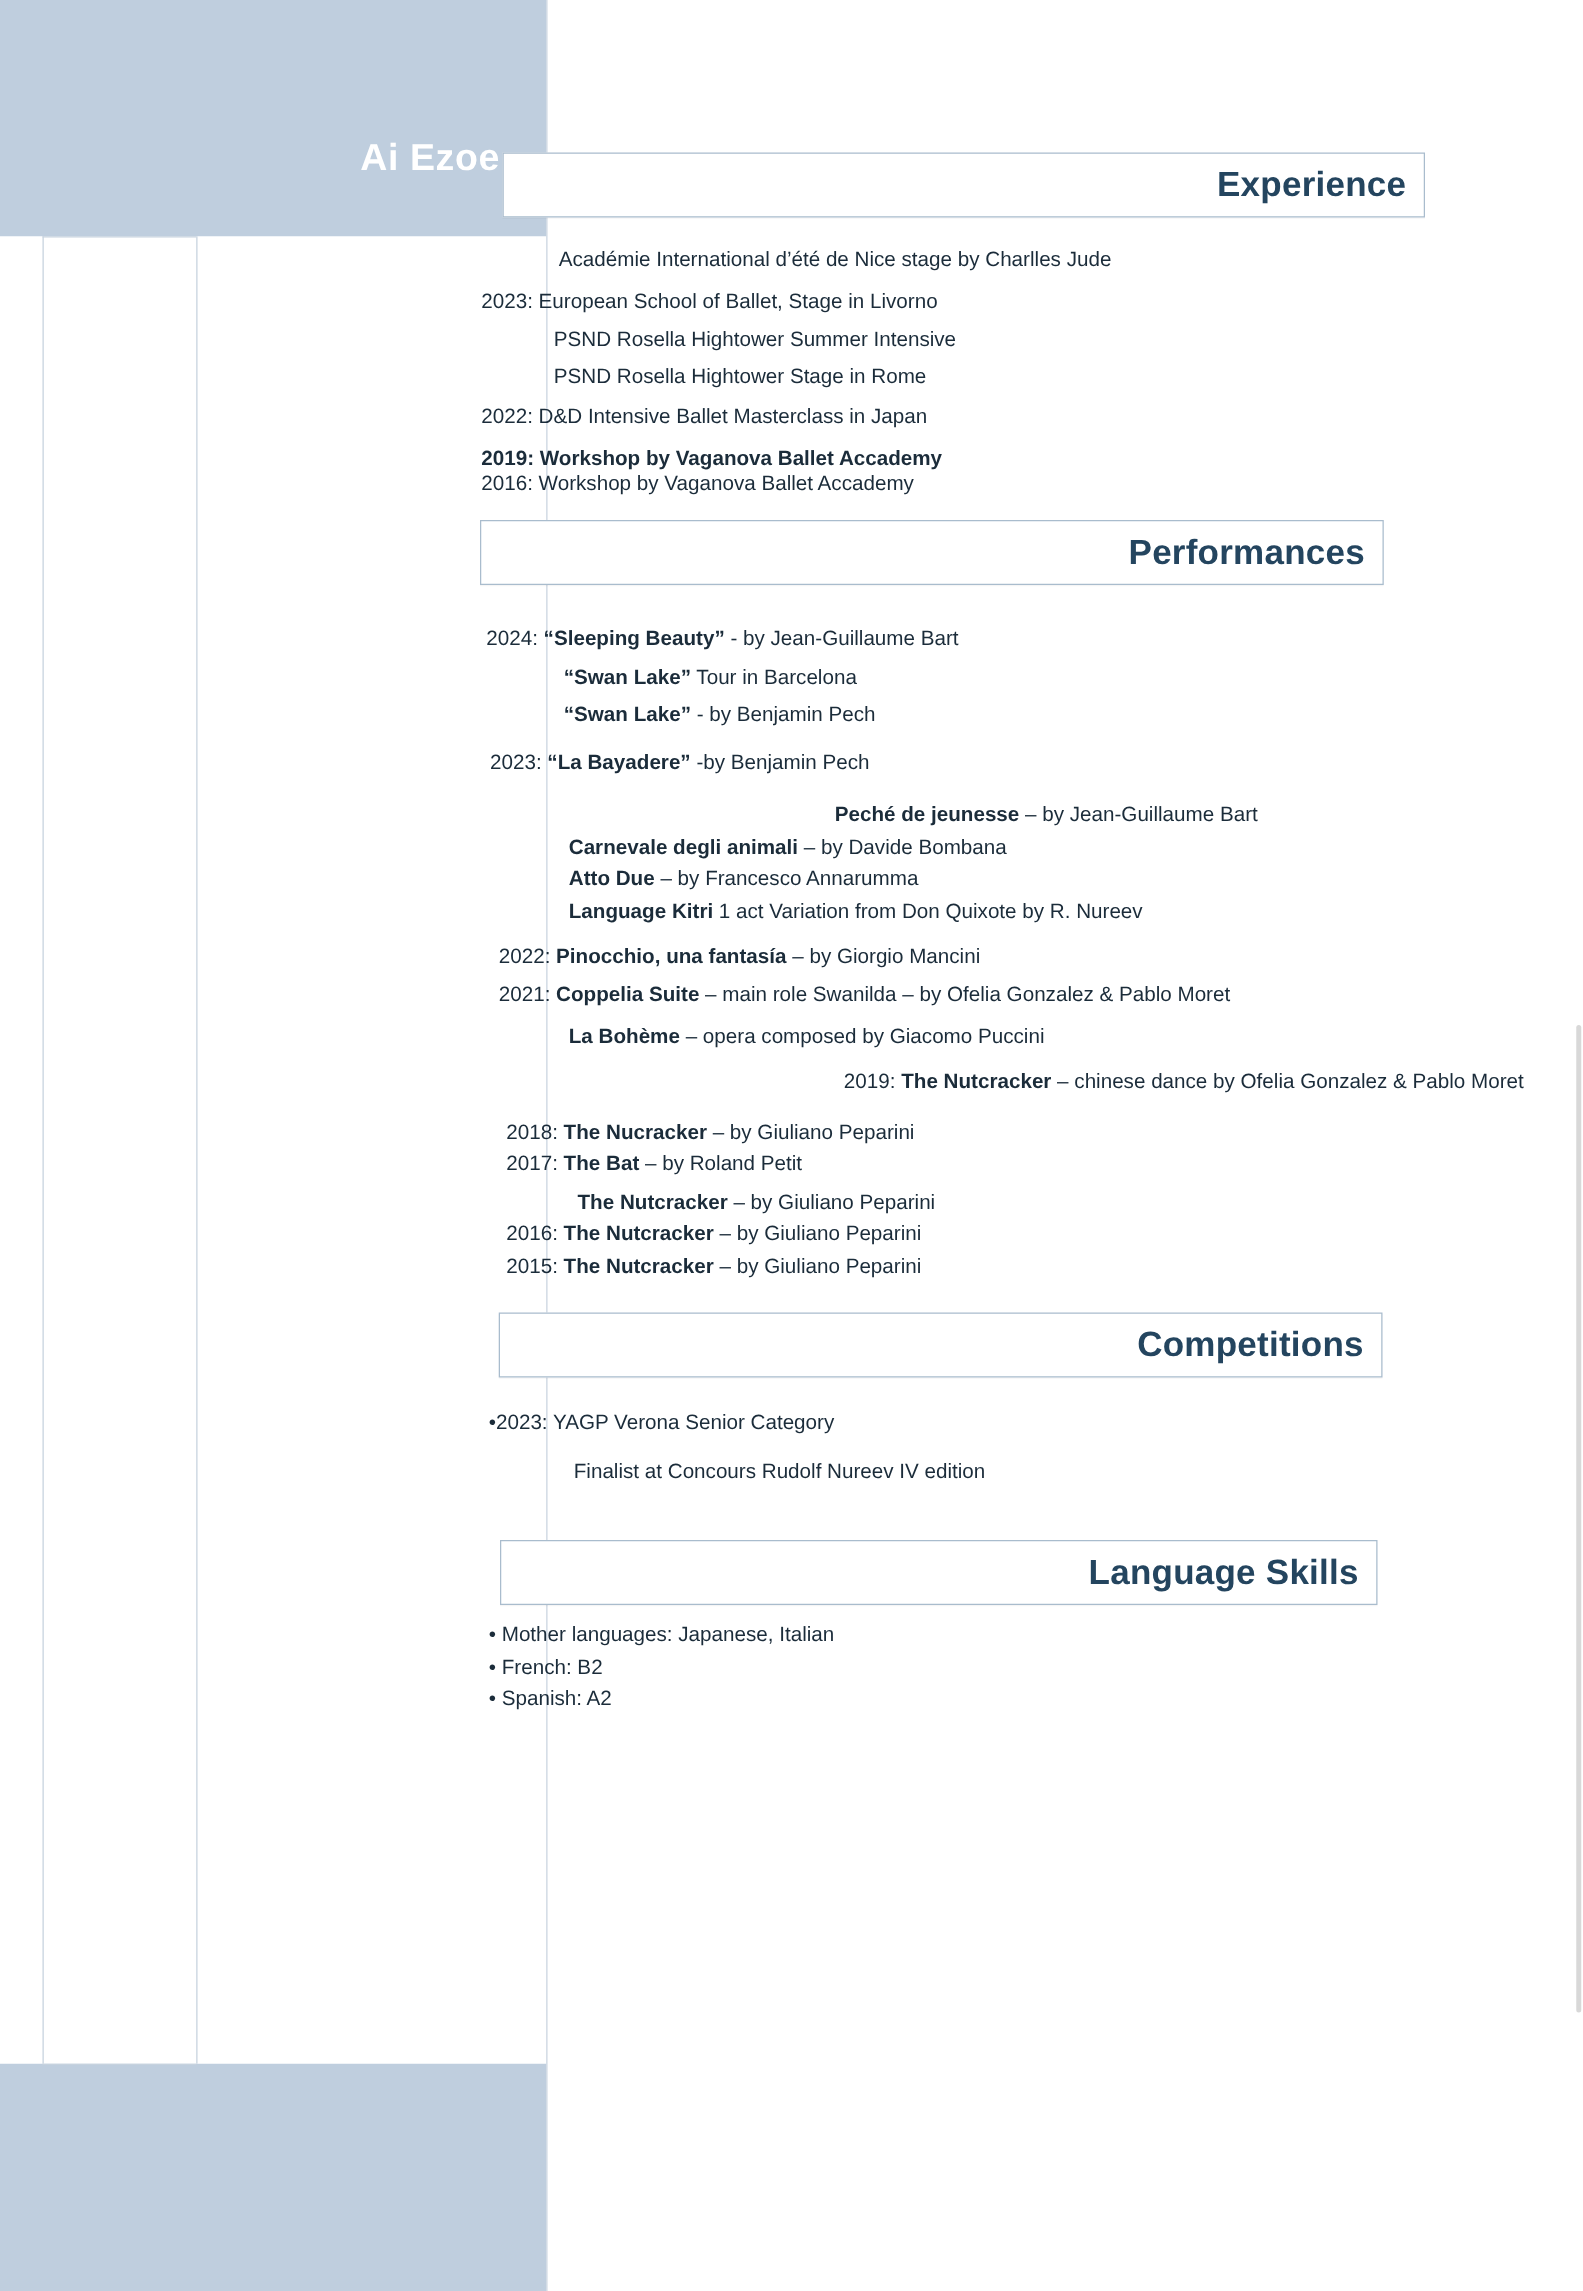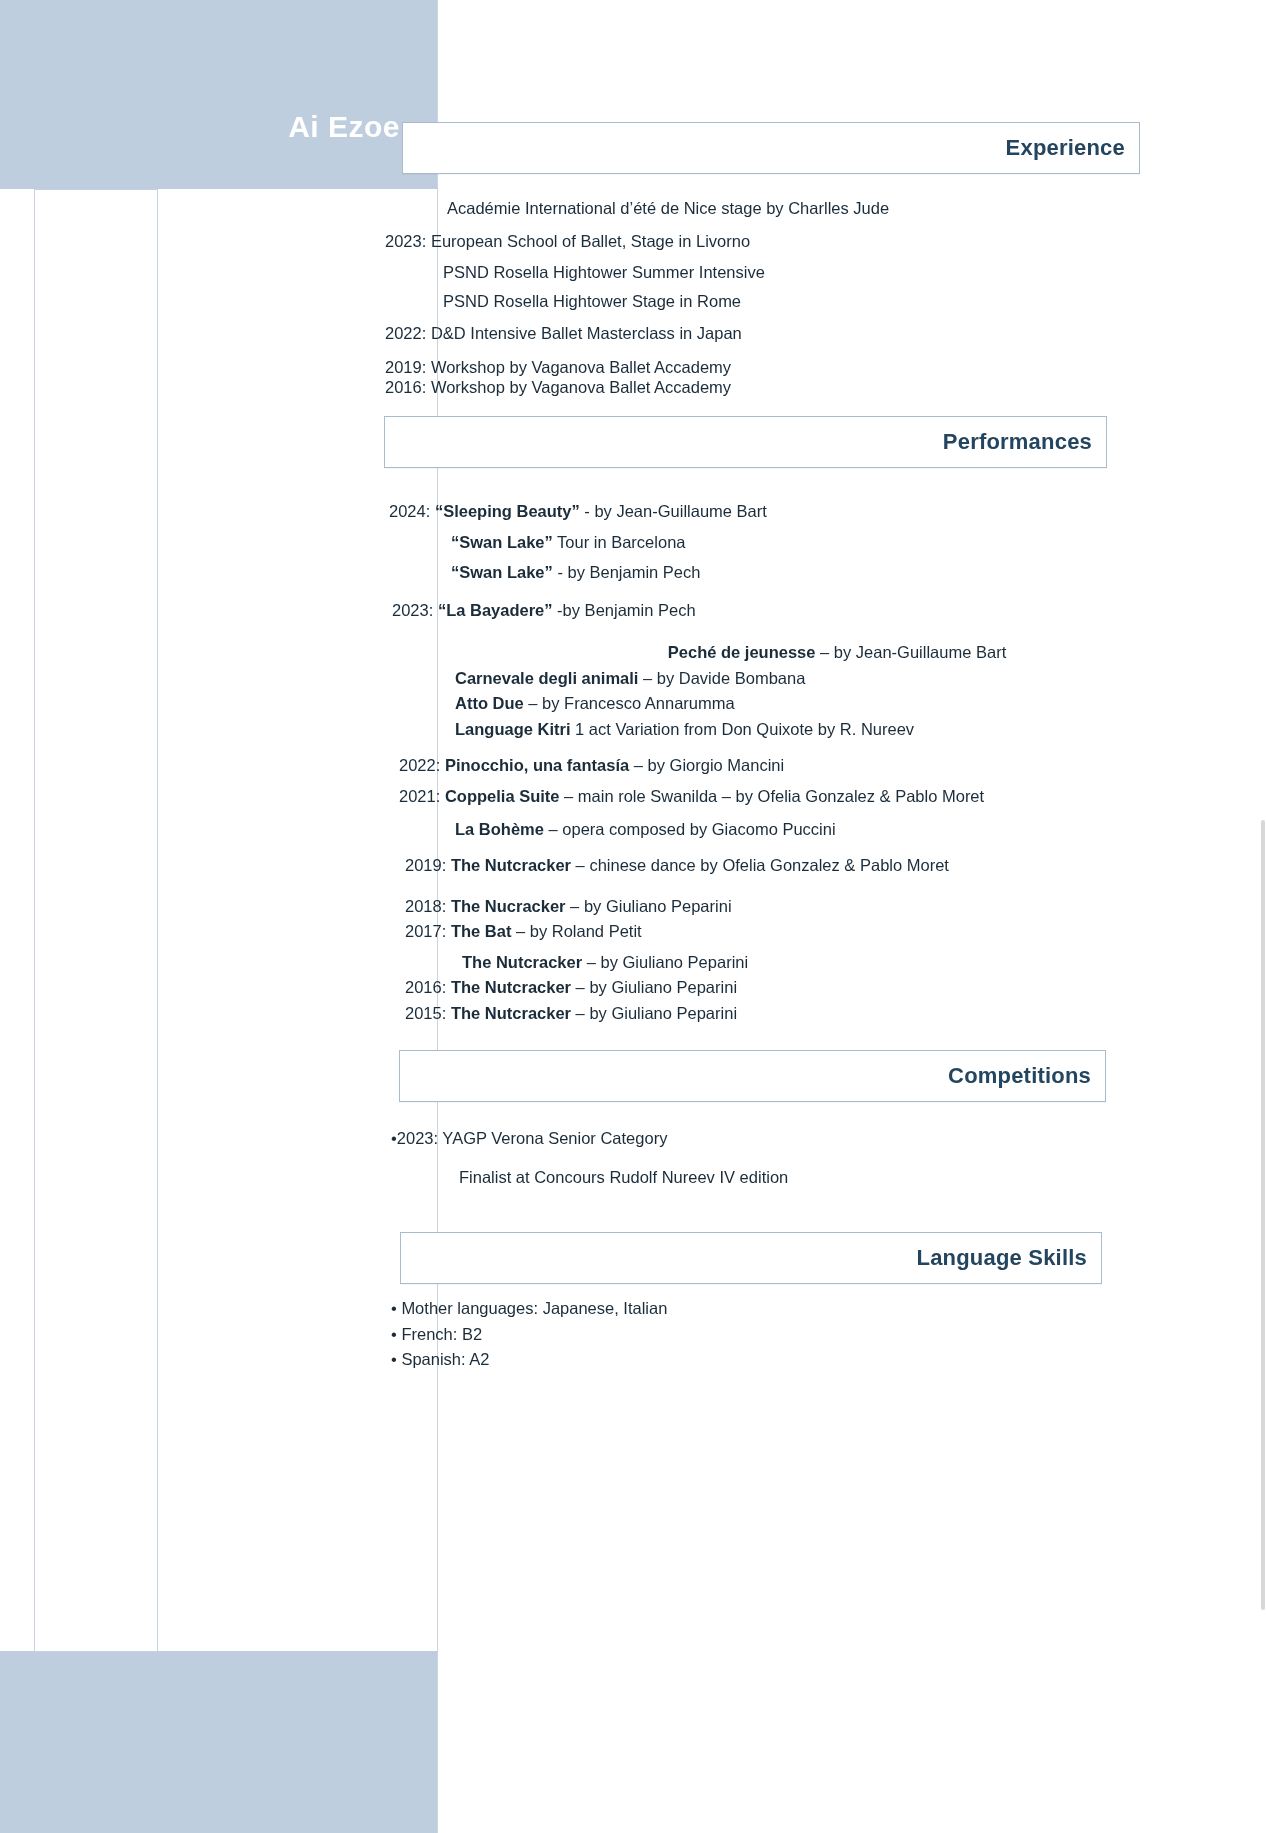--- a/index.html
+++ b/index.html
@@ -102,21 +102,21 @@
     border: 1px solid #a9bccd;
     background: #ffffff;
     height: 52px;
     display: flex;
     align-items: center;
     justify-content: flex-end;
     padding-right: 14px;
     box-shadow: 0 1px 0 rgba(0,0,0,0.04);
   }
   .section-header span {
-    font-size: 22px;
+    font-size: 28px;
     font-weight: bold;
     color: #24455f;
     letter-spacing: 0.2px;
   }
 
   .block {
     position: absolute;
     font-size: 16.5px;
     line-height: 1.0;
     color: #1b2c3a;
@@ -177,21 +177,21 @@
       <div class="line" style="margin-left:58px; margin-bottom:12px;">
         <span>PSND Rosella Hightower Summer Intensive</span>
       </div>
       <div class="line" style="margin-left:58px; margin-bottom:16px;">
         <span>PSND Rosella Hightower Stage in Rome</span>
       </div>
       <div class="line" style="margin-bottom:17px;">
         <span>2022:</span>
         <span>D&amp;D Intensive Ballet Masterclass in Japan</span>
       </div>
-      <div class="line" style="margin-bottom:4px;">
+      <div class="line" style="margin-bottom:4px;font-weight:bold;">
         <span>2019:</span>
         <span>Workshop by Vaganova Ballet Accademy</span>
       </div>
       <div class="line">
         <span>2016:</span>
         <span>Workshop by Vaganova Ballet Accademy</span>
       </div>
     </div>
 
     <div class="section-header" style="left:-53px; top:416px; width:723px;">
@@ -229,21 +229,21 @@
         <span>2022:</span>
         <b>Pinocchio, una fantasía</b><span> – by Giorgio Mancini</span>
       </div>
       <div class="line wrap" style="margin-left:10px; margin-bottom:14px; padding-left:58px; text-indent:-58px; line-height:1.35;">
         <span>2021:</span>
         <b>Coppelia Suite</b><span> – main role Swanilda – by Ofelia Gonzalez &amp; Pablo Moret</span>
       </div>
       <div class="line" style="margin-left:66px; margin-bottom:20px;">
         <b>La Bohème</b><span> – opera composed by Giacomo Puccini</span>
       </div>
-      <div class="line" style="margin-left:16px; margin-bottom:24px;">
+      <div class="line" style="margin-left:16px; margin-bottom:24px;text-align:right;">
         <span>2019:</span>
         <b>The Nutcracker</b><span> – chinese dance by Ofelia Gonzalez &amp; Pablo Moret</span>
       </div>
       <div class="line" style="margin-left:16px; margin-bottom:9px;">
         <span>2018:</span>
         <b>The Nucracker</b><span> – by Giuliano Peparini</span>
       </div>
       <div class="line" style="margin-left:16px; margin-bottom:14px;">
         <span>2017:</span>
         <b>The Bat</b><span> – by Roland Petit</span>

